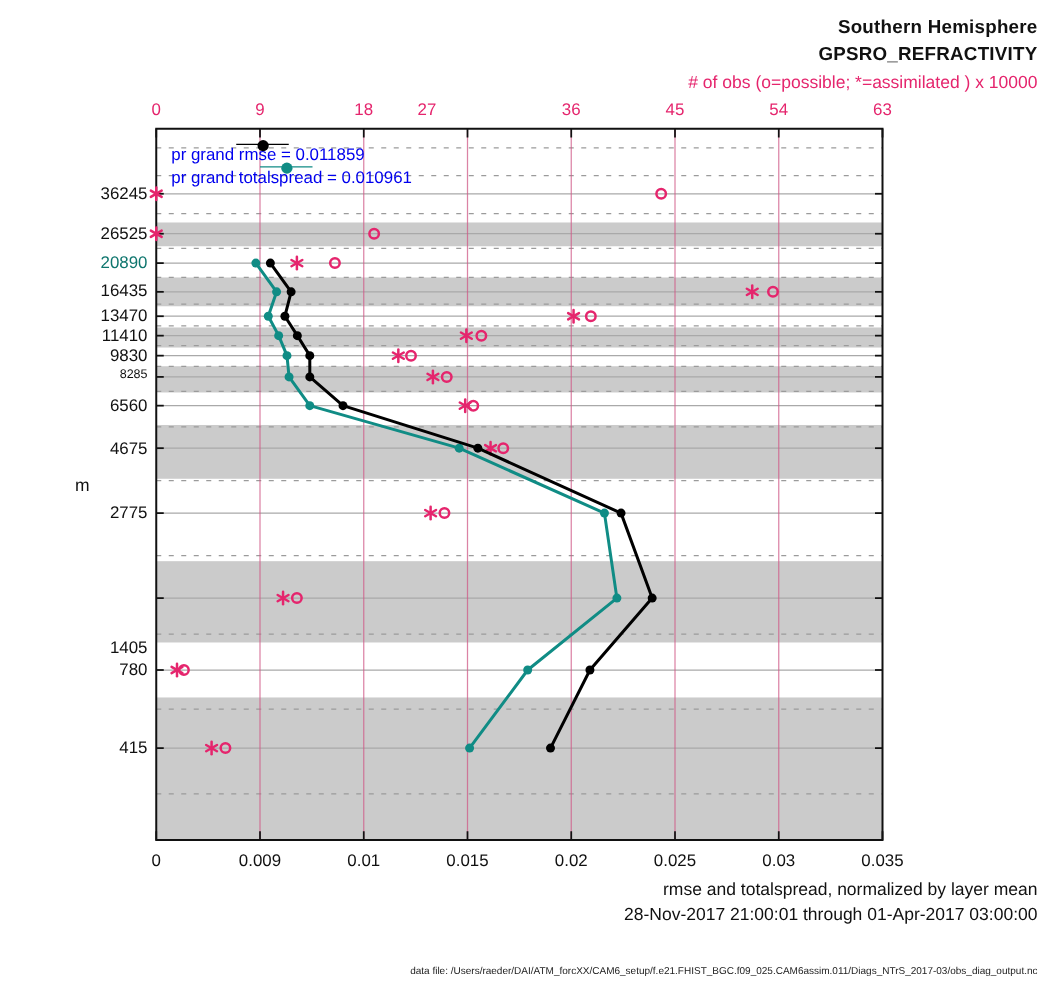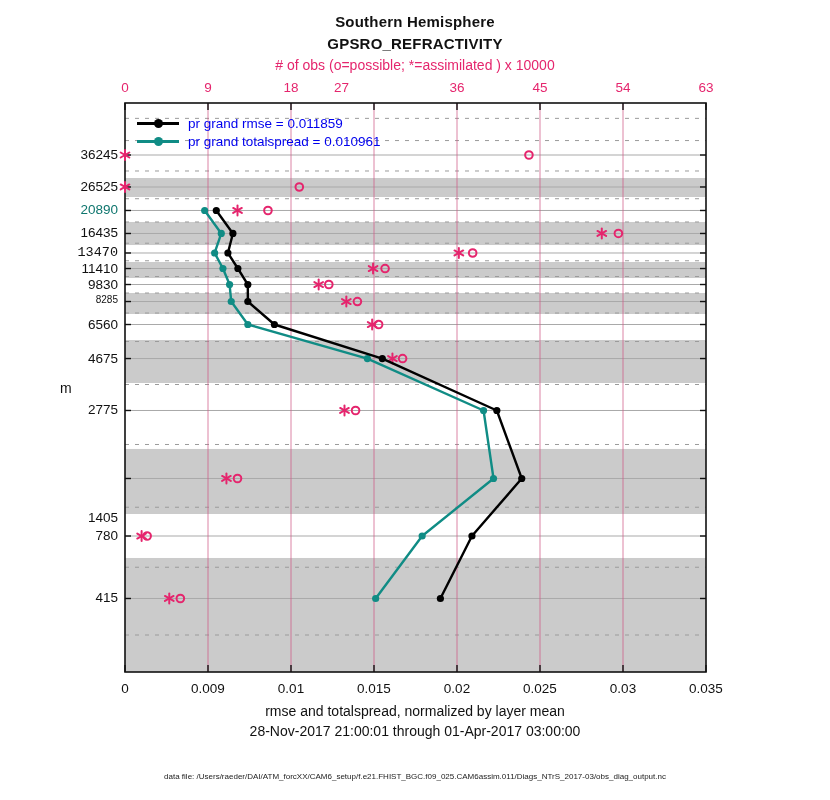--- a/index.html
+++ b/index.html
@@ -1,24 +1,24 @@
 <!DOCTYPE html>
 <html><head>
 <meta charset="utf-8">
 <style>
   html,body{margin:0;padding:0;background:#fff;}
   #fig{position:relative;width:830px;height:800px;background:#fff;
        font-family:"Liberation Sans","DejaVu Sans",sans-serif;overflow:hidden;}
   .abs{position:absolute;}
-  .ctr{left:0;width:830px;text-align:center;}
+  .ctr{left:0;width:830px;text-align:right;}
   .title{font-weight:bold;font-size:15px;color:#111;letter-spacing:0.2px;}
   .toplab{font-size:14px;}
   .xlab{font-size:14px;color:#111;}
   .footer{font-size:8px;color:#222;}
-  .legend-row{position:absolute;height:16px;display:flex;align-items:center;}
+  .legend-row{position:absolute;height:16px;display:flex;align-items:center;flex-direction:column;}
   .legend-swatch{position:relative;width:42px;height:3px;margin-right:9px;}
   .legend-swatch .dot{position:absolute;left:17px;top:-3px;width:9px;height:9px;border-radius:50%;}
   .legend-text{font-size:13.5px;color:#0000ee;white-space:nowrap;}
   .ylabel-m{font-size:14px;color:#111;}
 </style>
 </head>
 <body>
 
 <div id="fig">
   <div class="abs ctr title" style="top:13px;">Southern Hemisphere</div>
@@ -43,21 +43,21 @@
       <div class="abs" style="top: 681px; left: 417px; width: 80px; text-align: center; font-size: 13.5px; color: rgb(17, 17, 17);">0.02</div>
       <div class="abs" style="top: 681px; left: 500px; width: 80px; text-align: center; font-size: 13.5px; color: rgb(17, 17, 17);">0.025</div>
       <div class="abs" style="top: 681px; left: 583px; width: 80px; text-align: center; font-size: 13.5px; color: rgb(17, 17, 17);">0.03</div>
       <div class="abs" style="top: 681px; left: 666px; width: 80px; text-align: center; font-size: 13.5px; color: rgb(17, 17, 17);">0.035</div>
     </div>
   <div id="y-ticks">
       <div class="abs" style="top: 147.007px; left: 38px; width: 80px; text-align: right; font-size: 13.5px; color: rgb(17, 17, 17);">36245</div>
       <div class="abs" style="top: 178.984px; left: 38px; width: 80px; text-align: right; font-size: 13.5px; color: rgb(17, 17, 17);">26525</div>
       <div class="abs" style="top: 202.484px; left: 38px; width: 80px; text-align: right; font-size: 13.5px; color: #0f766e;">20890</div>
       <div class="abs" style="top: 225.472px; left: 38px; width: 80px; text-align: right; font-size: 13.5px; color: rgb(17, 17, 17);">16435</div>
-      <div class="abs" style="top: 244.988px; left: 38px; width: 80px; text-align: right; font-size: 13.5px; color: rgb(17, 17, 17); font-family: Liberation Mono, monospace;">13470</div>
+      <div class="abs" style="top: 244.988px; left: 38px; width: 80px; text-align: right; font-size: 13.5px; color: rgb(17, 17, 17);">13470</div>
       <div class="abs" style="top: 260.522px; left: 38px; width: 80px; text-align: right; font-size: 13.5px; color: rgb(17, 17, 17);">11410</div>
       <div class="abs" style="top: 276.511px; left: 38px; width: 80px; text-align: right; font-size: 13.5px; color: rgb(17, 17, 17);">9830</div>
       <div class="abs" style="top: 293.524px; left: 38px; width: 80px; text-align: right; font-size: 10px; color: rgb(17, 17, 17);">8285</div>
       <div class="abs" style="top: 316.512px; left: 38px; width: 80px; text-align: right; font-size: 13.5px; color: rgb(17, 17, 17);">6560</div>
       <div class="abs" style="top: 350.538px; left: 38px; width: 80px; text-align: right; font-size: 13.5px; color: rgb(17, 17, 17);">4675</div>
       <div class="abs" style="top: 402.488px; left: 38px; width: 80px; text-align: right; font-size: 13.5px; color: rgb(17, 17, 17);">2775</div>
       <div class="abs" style="top: 470.483px; left: 38px; width: 80px; text-align: right; font-size: 13.5px; color: rgb(17, 17, 17); margin-top: 40px;">1405</div>
       <div class="abs" style="top: 528.009px; left: 38px; width: 80px; text-align: right; font-size: 13.5px; color: rgb(17, 17, 17);">780</div>
       <div class="abs" style="top: 590.485px; left: 38px; width: 80px; text-align: right; font-size: 13.5px; color: rgb(17, 17, 17);">415</div>
     </div>

